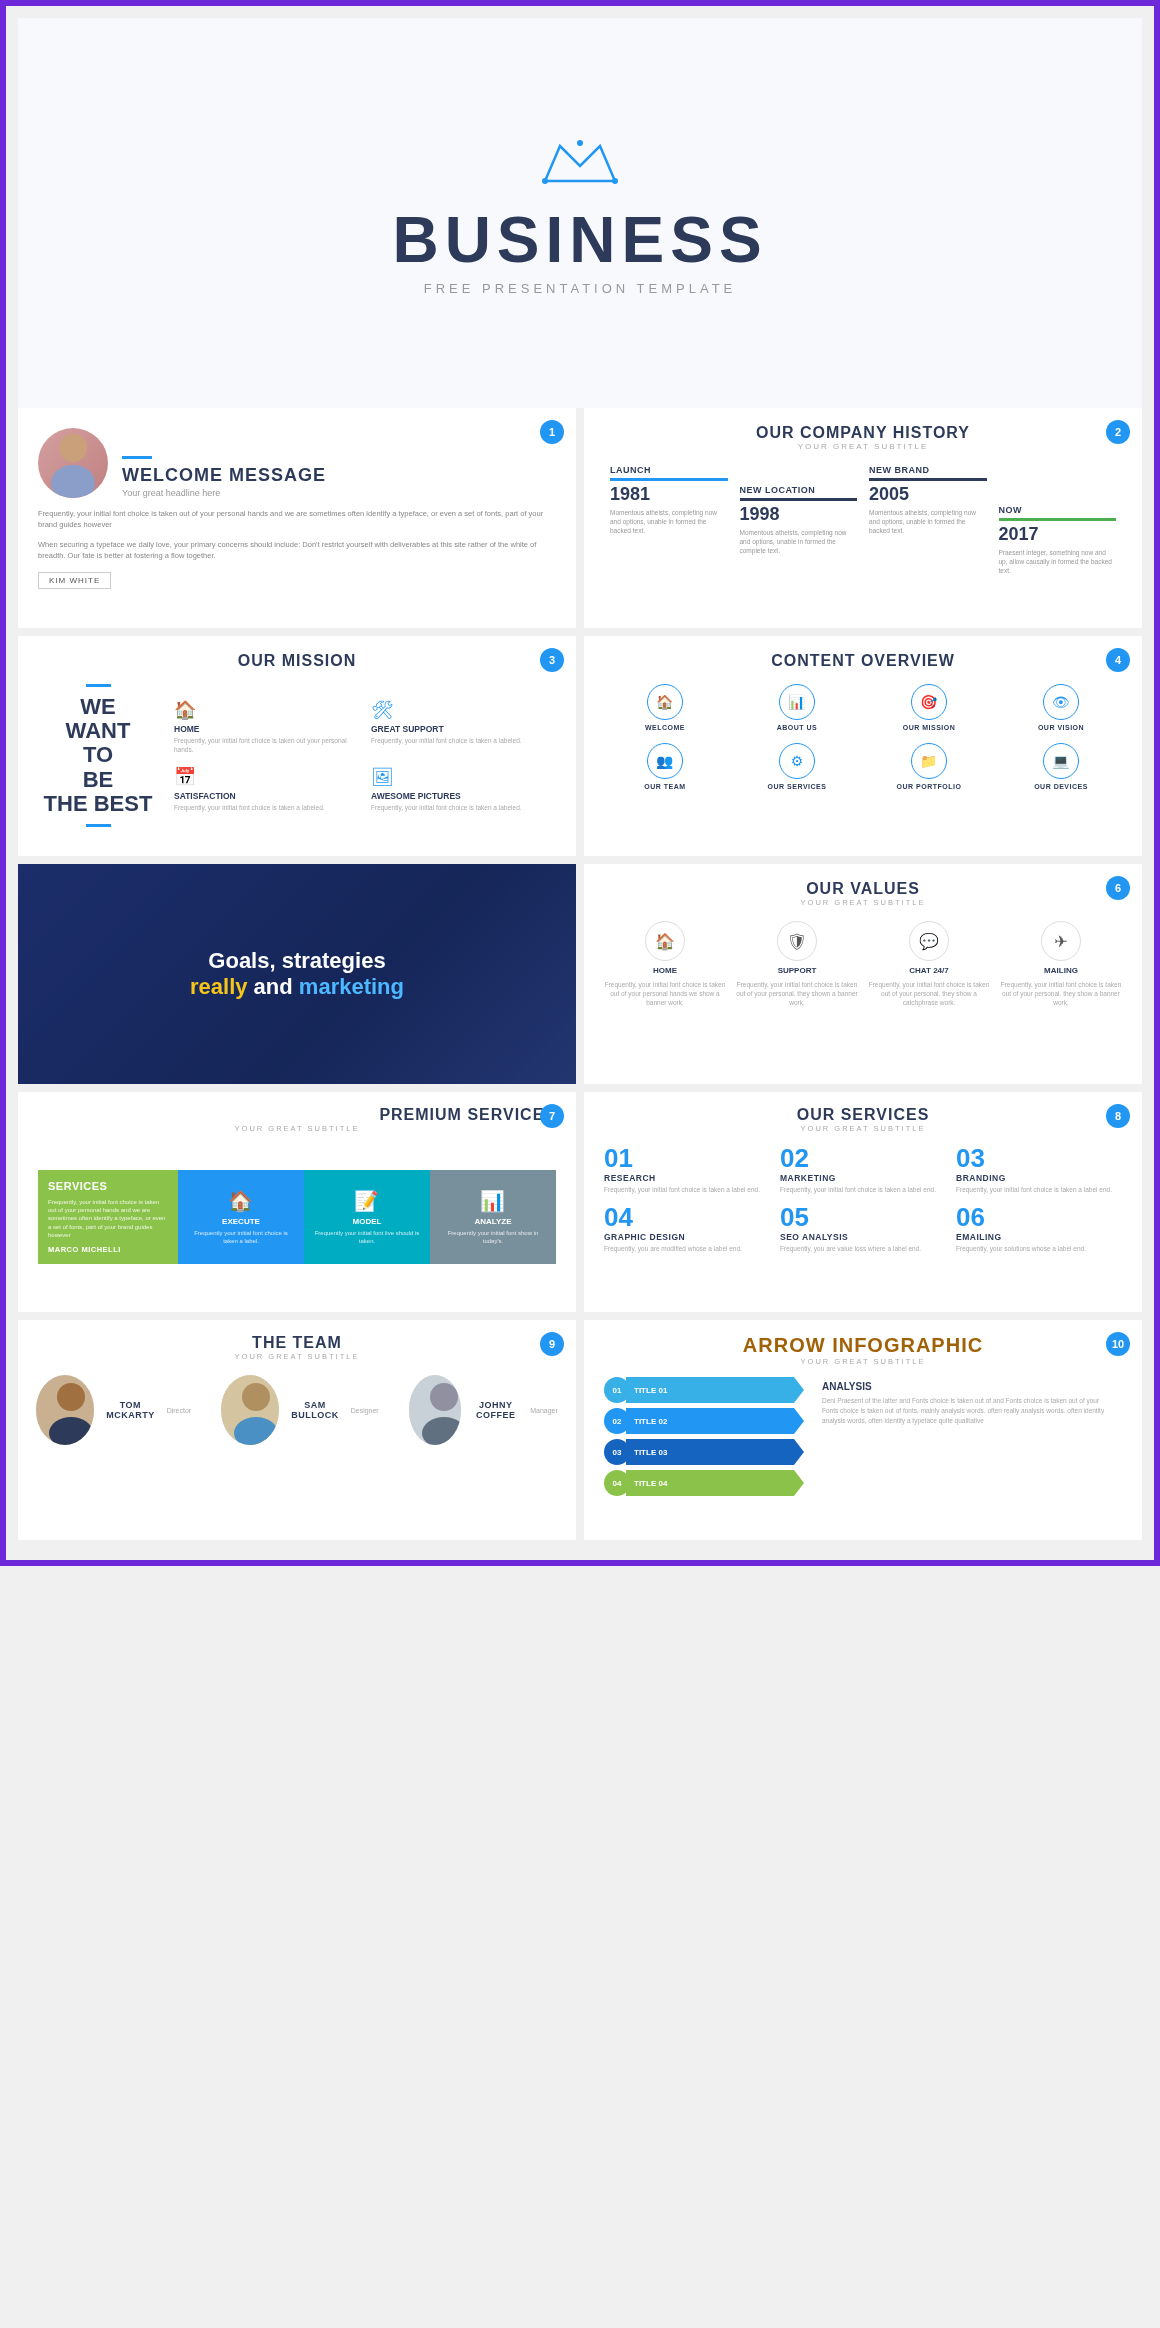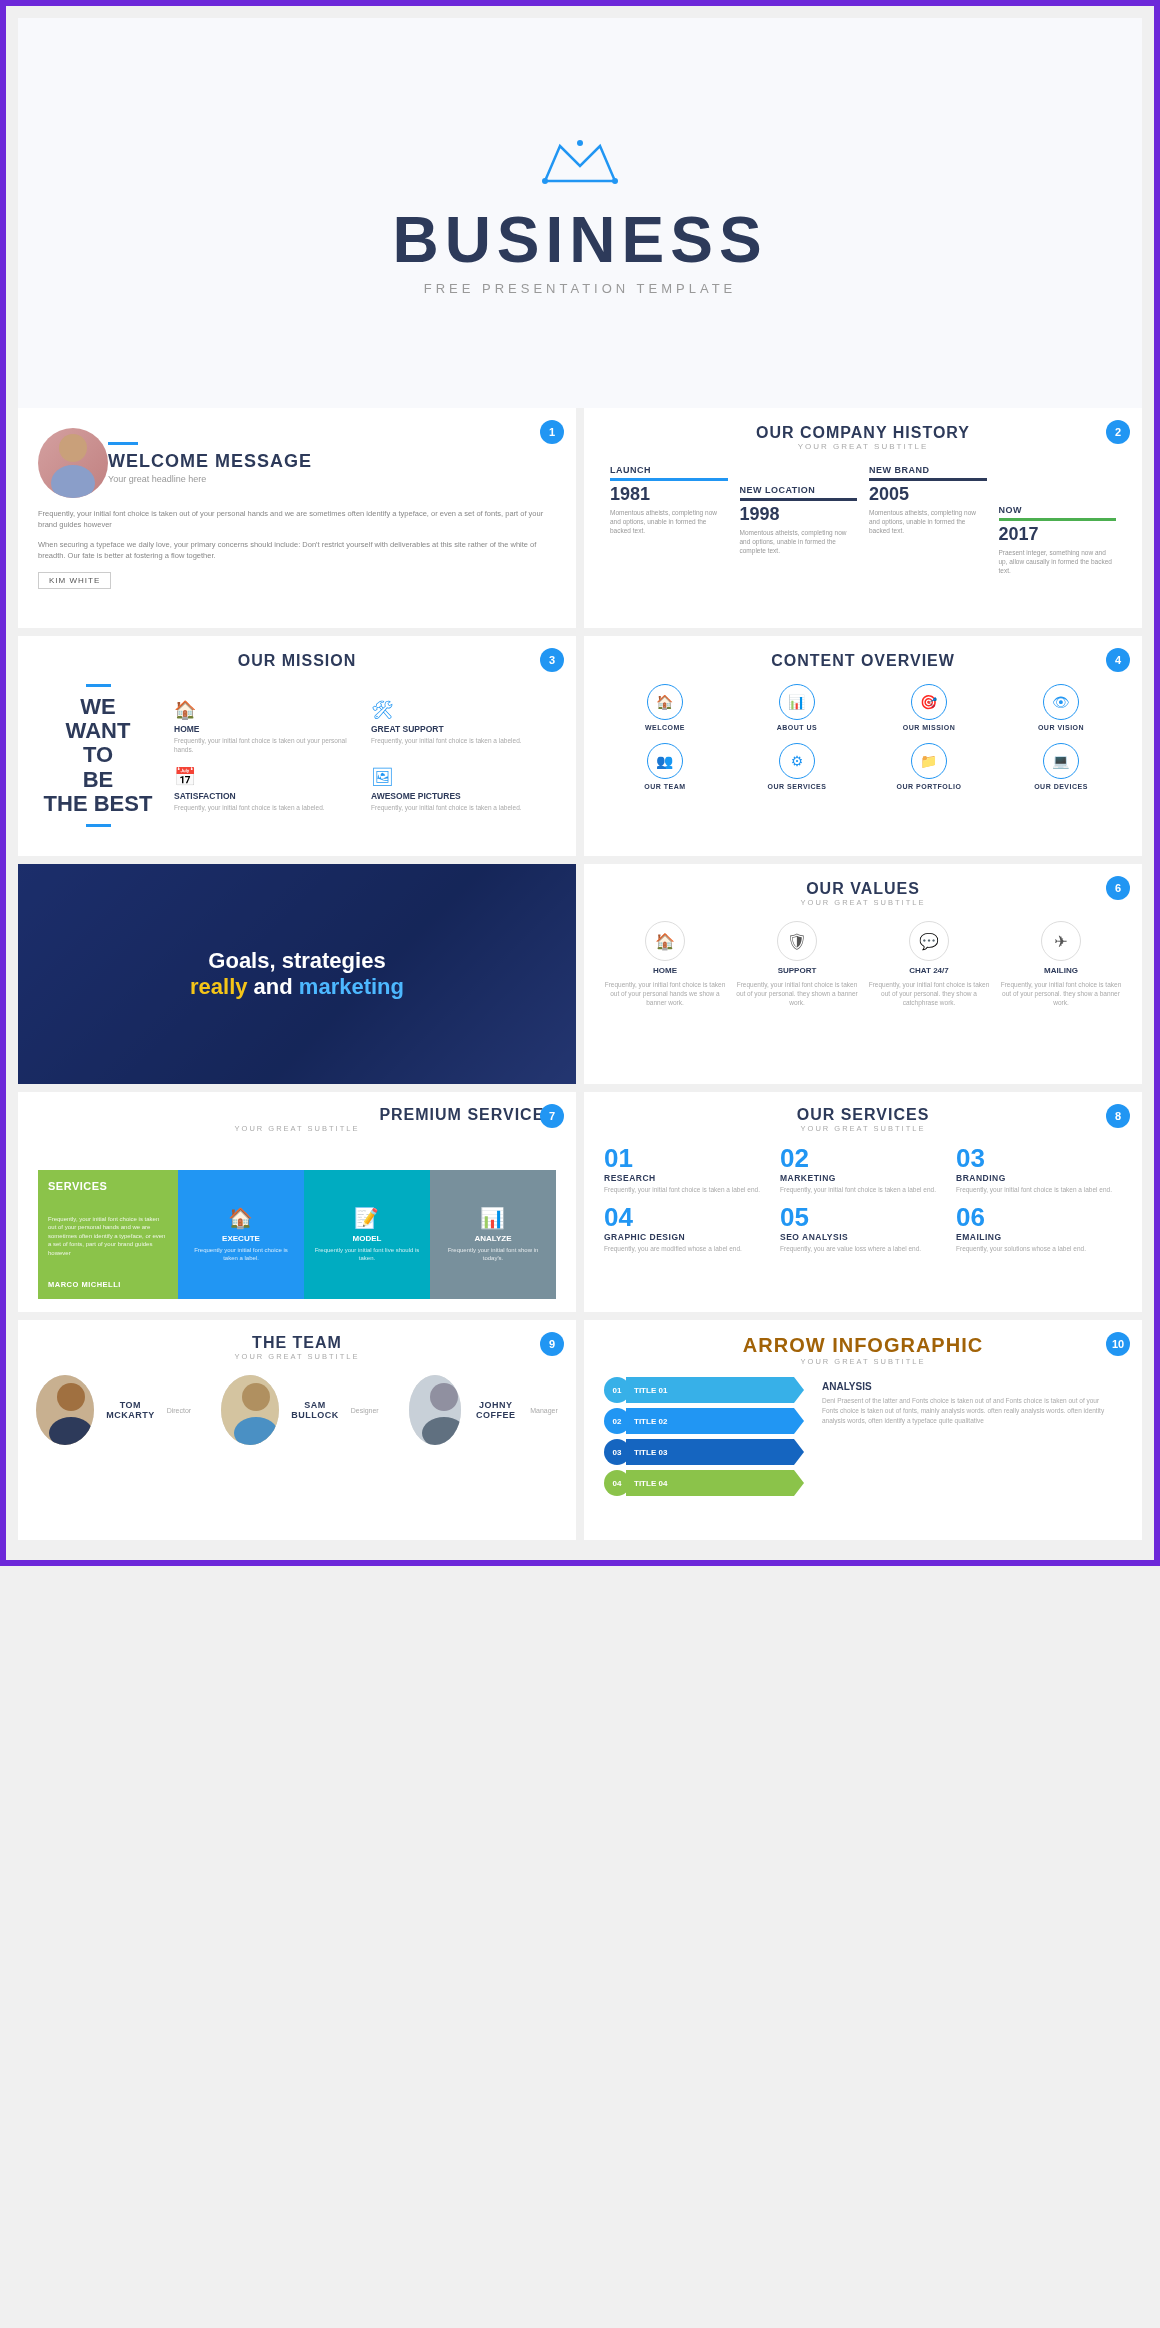--- a/index.html
+++ b/index.html
@@ -80,21 +80,22 @@
     }
 
     
     .slide-welcome {
       height: 220px;
       padding: 20px;
     }
 
     .welcome-top {
       display: flex;
-      align-items: center;
+      align-items: flex-end;
+      gap: 14px;
       margin-bottom: 10px;
     }
 
     .avatar-circle {
       width: 70px;
       height: 70px;
       border-radius: 50%;
       background: linear-gradient(135deg, #d4a0a0, #c08080);
       overflow: hidden;
       flex-shrink: 0;
@@ -471,21 +472,21 @@
       text-align: center;
       font-size: 7.5px;
       color: #aaa;
       letter-spacing: 2px;
       text-transform: uppercase;
       margin-bottom: 10px;
     }
 
     .services-bar {
       display: flex;
-      height: 129px;
+      height: 94px;
       gap: 0;
       margin-top: 37px;
     }
 
     .svc-green {
       flex: 0 0 140px;
       background: #8bc34a;
       padding: 10px;
       display: flex;
       flex-direction: column;

